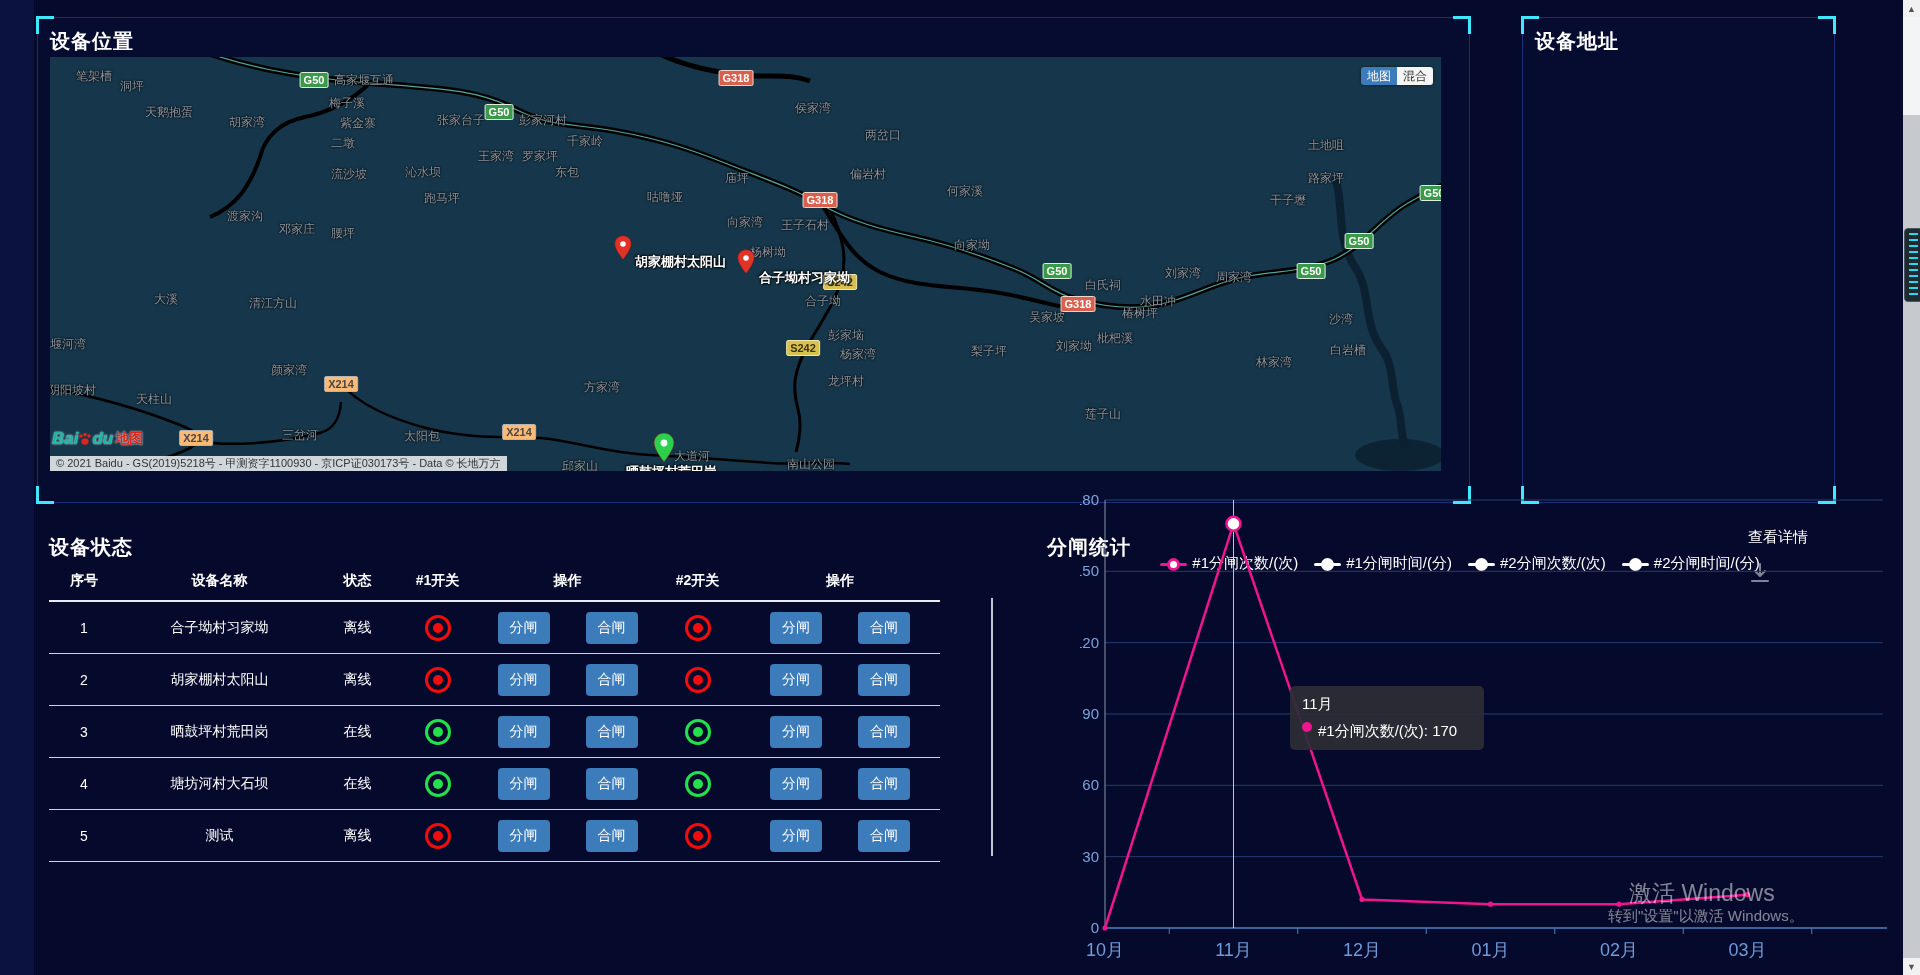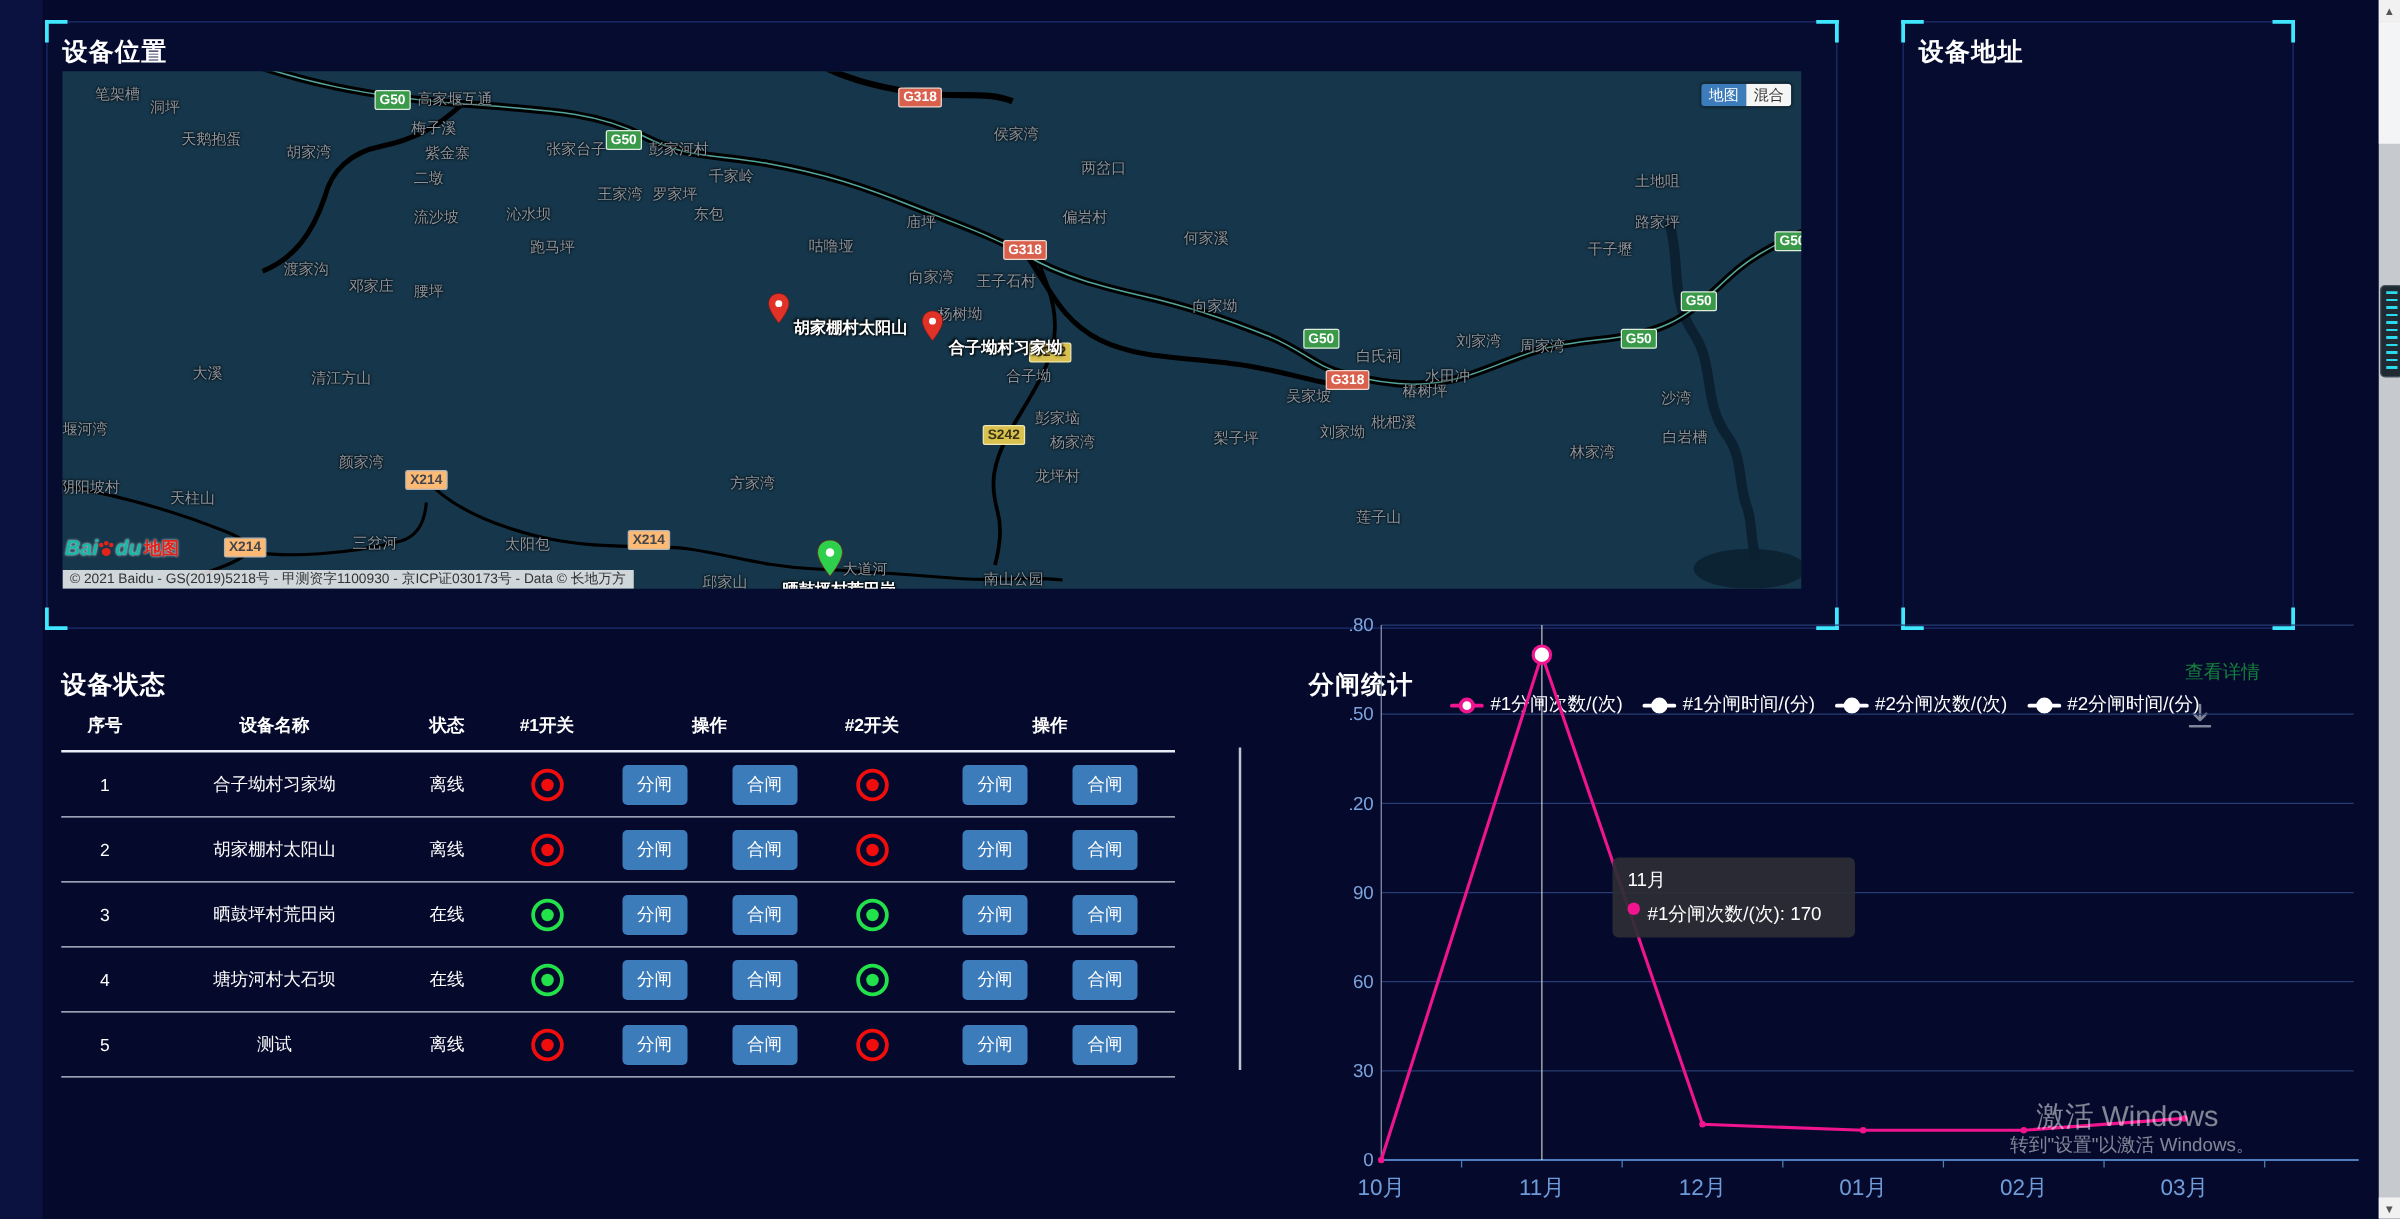--- a/index.html
+++ b/index.html
@@ -58,21 +58,21 @@
   .cell{display:flex;align-items:center;justify-content:center;text-align:center;font-size:14px;}
   .c1{width:70px}.c2{width:201px}.c3{width:75px}.c4{width:85px}.c5{width:175px;gap:36px}.c6{width:85px}.c7{width:200px;gap:36px}
   .op-btn{width:52px;height:32px;background:#3d7cba;border:none;border-radius:4px;color:#fff;font-size:14px;cursor:pointer;
     display:flex;align-items:center;justify-content:center;font-family:inherit;}
   .ind{width:20px;height:20px;border-radius:50%;border:3px solid;display:flex;align-items:center;justify-content:center;}
   .ind i{width:10px;height:10px;border-radius:50%;display:block;}
   .ind.red{border-color:#f20d0d}.ind.red i{background:#f20d0d}
   .ind.green{border-color:#23e14b}.ind.green i{background:#23e14b}
   .v-divider{position:absolute;left:991px;top:598px;width:2px;height:258px;background:rgba(225,230,240,.85);}
   
-  .view-details{position:absolute;left:1748px;top:528px;color:#15803d;font-size:15px;cursor:pointer;}
+  .view-details{position:absolute;left:1748px;top:528px;color:#ffffff;font-size:15px;cursor:pointer;}
   .dl-icon{position:absolute;left:1747px;top:560px;cursor:pointer;}
   .legend{position:absolute;left:1085px;top:554px;width:750px;display:flex;justify-content:center;gap:16px;}
   .lg-item{display:flex;align-items:center;gap:5px;cursor:pointer;}
   .lg-icon{position:relative;width:27px;height:12px;}
   .lg-icon .line{position:absolute;left:0;top:5px;width:27px;height:3px;border-radius:2px;}
   .lg-icon .dot{position:absolute;left:7px;top:0;width:7px;height:7px;border-radius:50%;border:3px solid;background:#fff;}
   .lg-text{color:#fff;font-size:15px;white-space:nowrap;}
   #chart{position:absolute;left:1080px;top:490px;}
   .tooltip{position:absolute;left:1290px;top:686px;width:170px;background:rgba(44,46,53,.92);border-radius:5px;
     padding:9px 12px;color:#fff;font-size:15px;z-index:9;}

